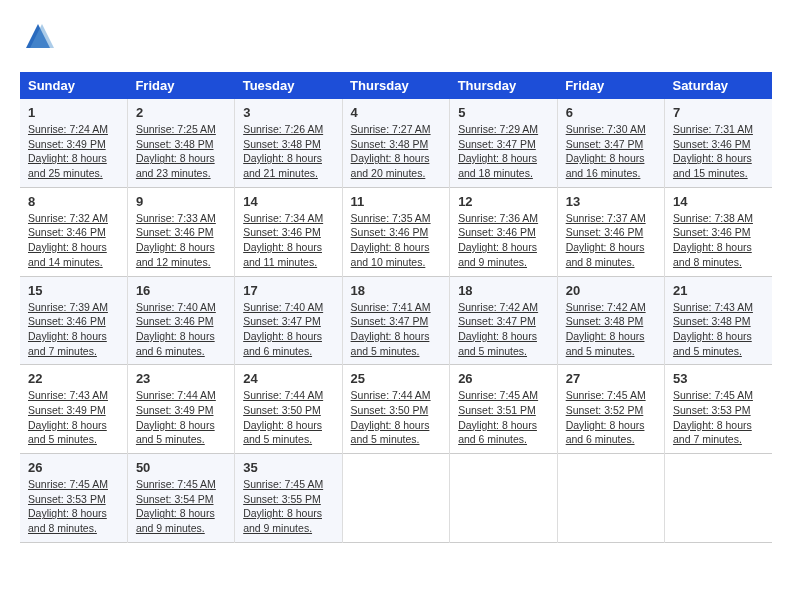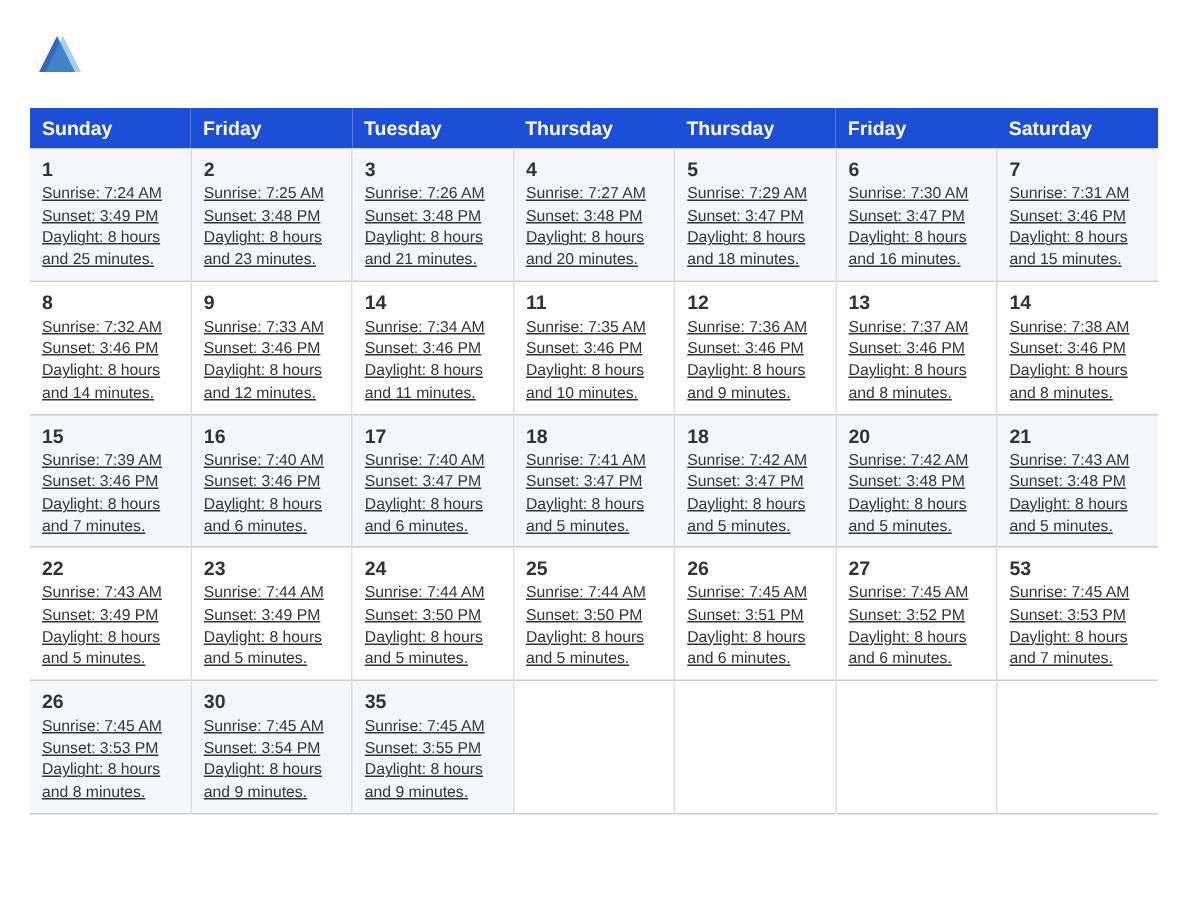--- a/index.html
+++ b/index.html
@@ -157,21 +157,21 @@
         <td><span class="day-num">22</span><span class="day-info">Sunrise: 7:43 AM<br>Sunset: 3:49 PM<br>Daylight: 8 hours and 5 minutes.</span></td>
         <td><span class="day-num">23</span><span class="day-info">Sunrise: 7:44 AM<br>Sunset: 3:49 PM<br>Daylight: 8 hours and 5 minutes.</span></td>
         <td><span class="day-num">24</span><span class="day-info">Sunrise: 7:44 AM<br>Sunset: 3:50 PM<br>Daylight: 8 hours and 5 minutes.</span></td>
         <td><span class="day-num">25</span><span class="day-info">Sunrise: 7:44 AM<br>Sunset: 3:50 PM<br>Daylight: 8 hours and 5 minutes.</span></td>
         <td><span class="day-num">26</span><span class="day-info">Sunrise: 7:45 AM<br>Sunset: 3:51 PM<br>Daylight: 8 hours and 6 minutes.</span></td>
         <td><span class="day-num">27</span><span class="day-info">Sunrise: 7:45 AM<br>Sunset: 3:52 PM<br>Daylight: 8 hours and 6 minutes.</span></td>
         <td><span class="day-num">53</span><span class="day-info">Sunrise: 7:45 AM<br>Sunset: 3:53 PM<br>Daylight: 8 hours and 7 minutes.</span></td>
       </tr>
       <tr>
         <td><span class="day-num">26</span><span class="day-info">Sunrise: 7:45 AM<br>Sunset: 3:53 PM<br>Daylight: 8 hours and 8 minutes.</span></td>
-        <td><span class="day-num">30</span><span class="day-info">Sunrise: 7:45 AM<br>Sunset: 3:54 PM<br>Daylight: 8 hours and 9 minutes.</span></td>
+        <td><span class="day-num">50</span><span class="day-info">Sunrise: 7:45 AM<br>Sunset: 3:54 PM<br>Daylight: 8 hours and 9 minutes.</span></td>
         <td><span class="day-num">35</span><span class="day-info">Sunrise: 7:45 AM<br>Sunset: 3:55 PM<br>Daylight: 8 hours and 9 minutes.</span></td>
         <td class="empty-cell"></td>
         <td class="empty-cell"></td>
         <td class="empty-cell"></td>
         <td class="empty-cell"></td>
       </tr>
     </tbody>
 </table>
 
 </body></html>

